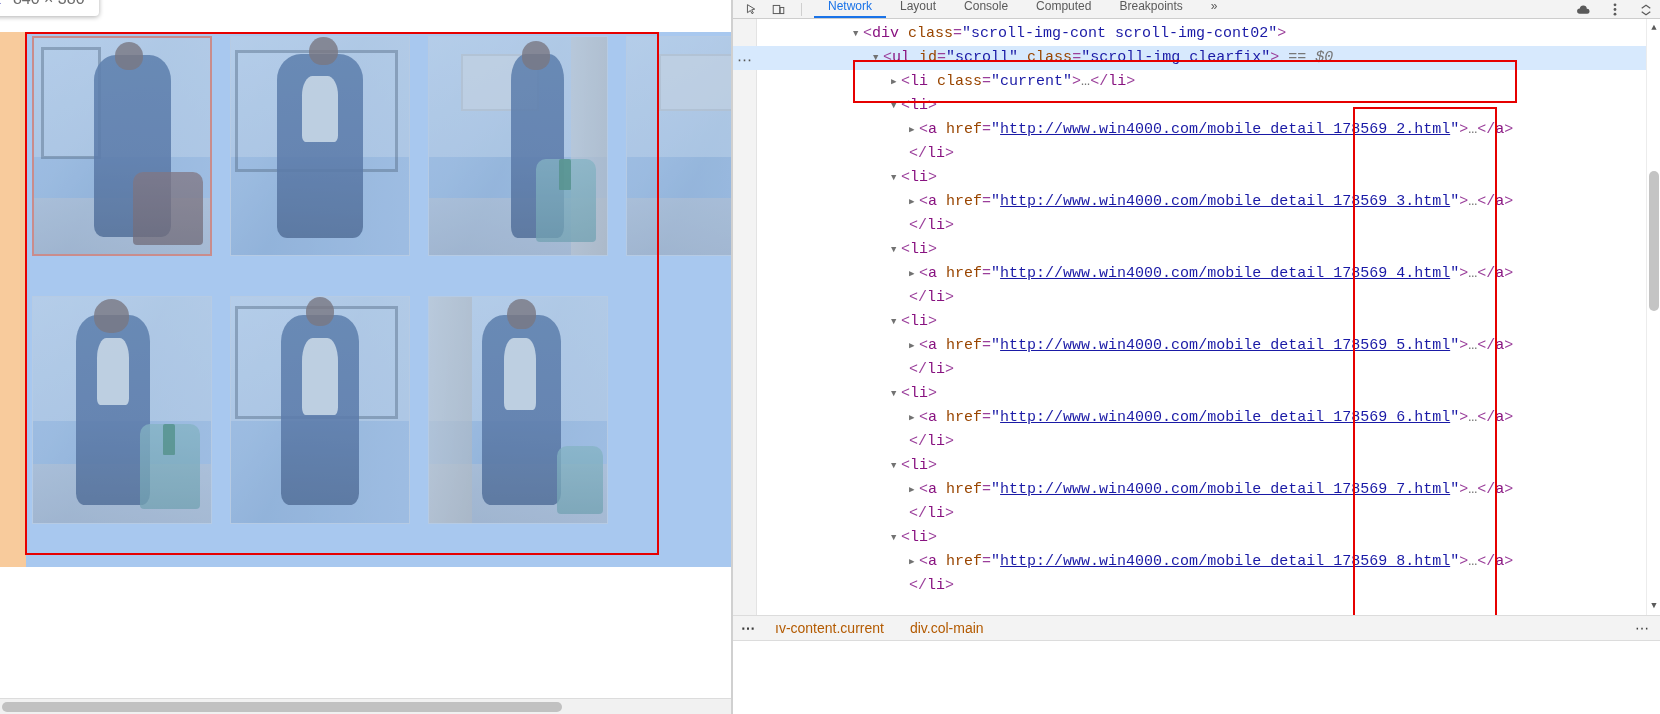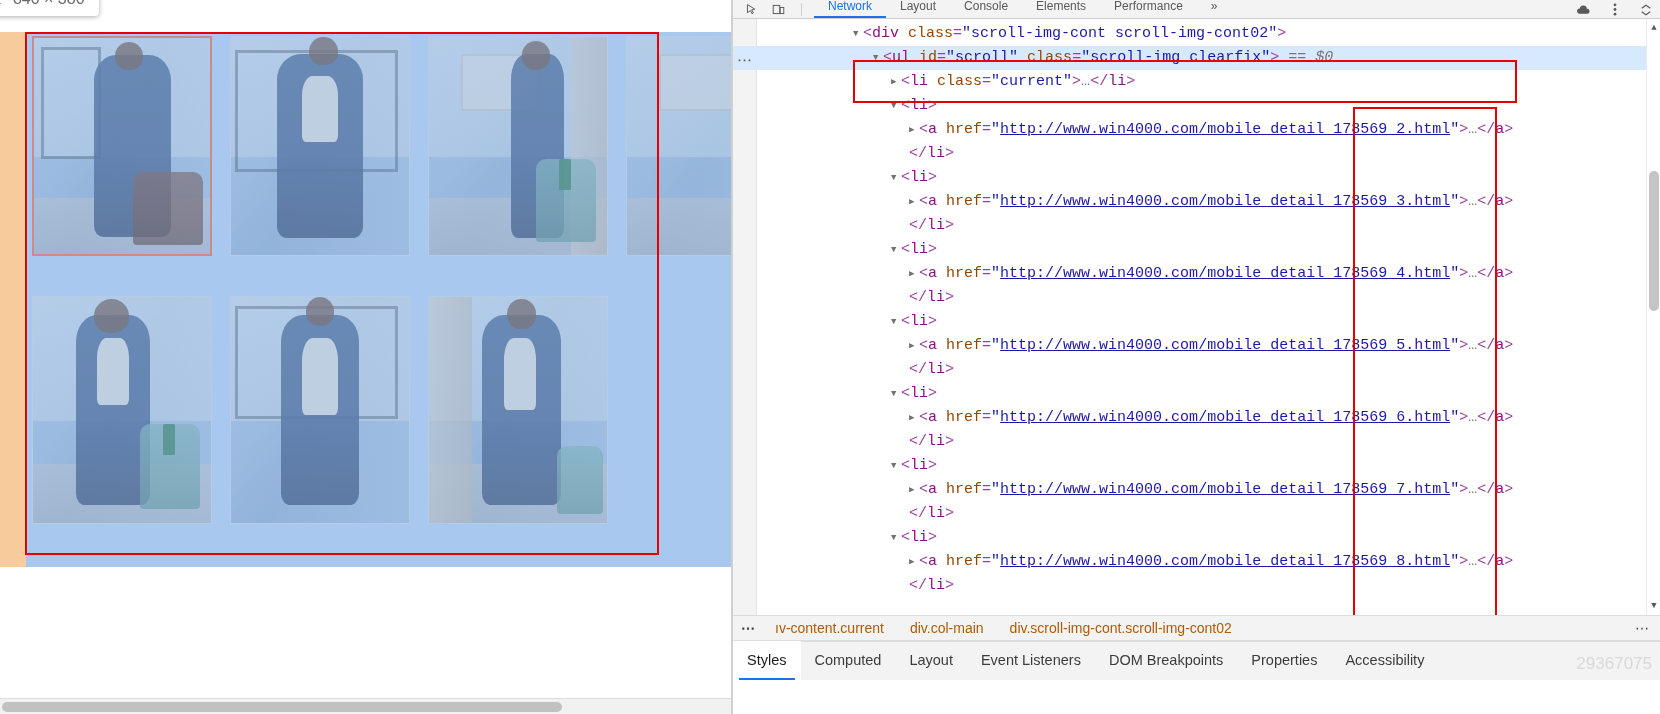--- a/index.html
+++ b/index.html
@@ -450,22 +450,22 @@
             <rect x="1.5" y="3" width="8" height="10" fill="none" stroke="#5a5a5a" stroke-width="1.2"></rect>
             <rect x="10" y="5.5" width="4.5" height="7.5" fill="none" stroke="#5a5a5a" stroke-width="1.2"></rect>
           </svg>
         </span>
         <span class="tb-sep"></span>
       </div>
       <div class="dt-tabs">
         <div class="dt-tab active">Network</div>
         <div class="dt-tab">Layout</div>
         <div class="dt-tab">Console</div>
-        <div class="dt-tab">Elements</div>
-        <div class="dt-tab">Performance</div>
+        <div class="dt-tab">Computed</div>
+        <div class="dt-tab">Breakpoints</div>
         <div class="dt-tab">»</div>
       </div>
       <div class="tb-right">
         <span class="icon-btn">
           <svg width="15" height="12" viewBox="0 0 18 12">
               <path d="M4.5 10.5a3.2 3.2 0 010-6.4A4.3 4.3 0 0113 4.4a2.9 2.9 0 01.4 6.1z" fill="#5a5a5a"></path>
             </svg>
         </span>
         <span class="icon-btn">
           <svg width="4" height="13" viewBox="0 0 4 14">
@@ -577,29 +577,17 @@
         <span class="vs-arrow up">▲</span>
         <div class="vthumb"></div>
         <span class="vs-arrow down">▼</span>
       </div>
     </div>
 
     <div class="breadcrumb">
       <span class="bc-more">⋯</span>
       <span class="bc-item">ıv-content.current</span>
       <span class="bc-item">div.col-main</span>
-      <span class="bc-item">div.scroll-img-cont.scroll-img-cont02</span>
       <span class="bc-end-dots">⋯</span>
     </div>
 
-    <div class="sidebar-tabs">
-      <span class="sb-strip-top"></span>
-      <span class="sb-tab active">Styles</span>
-      <span class="sb-tab">Computed</span>
-      <span class="sb-tab">Layout</span>
-      <span class="sb-tab">Event Listeners</span>
-      <span class="sb-tab">DOM Breakpoints</span>
-      <span class="sb-tab">Properties</span>
-      <span class="sb-tab">Accessibility</span>
-      <span class="watermark">29367075</span>
-    </div>
   </div>
 </div>
 
 </body></html>

